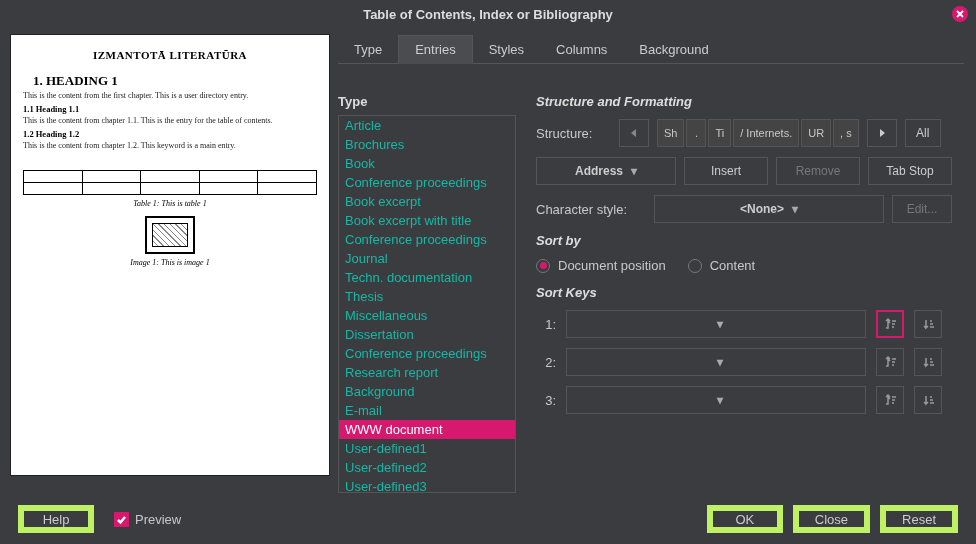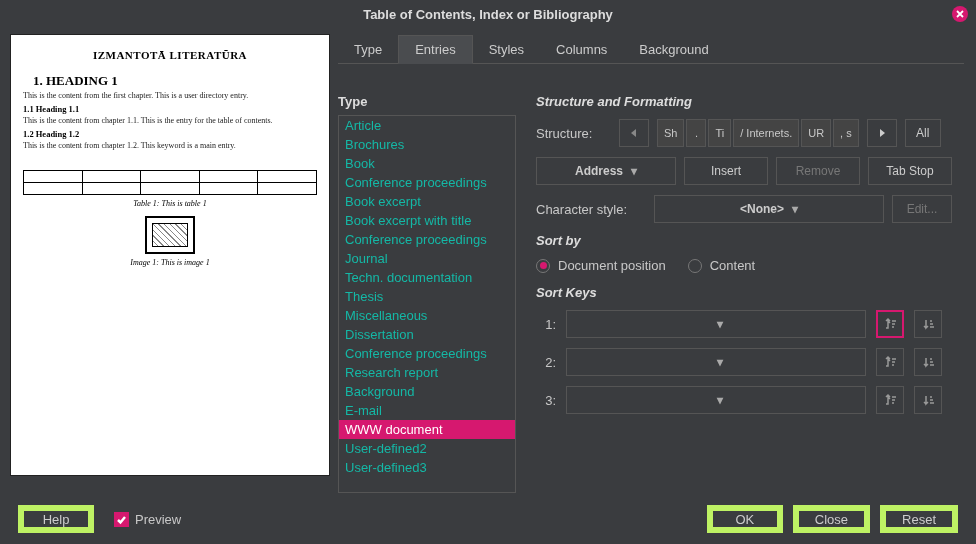--- a/index.html
+++ b/index.html
@@ -156,20 +156,21 @@
             <div class="item">Journal</div>
             <div class="item">Techn. documentation</div>
             <div class="item">Thesis</div>
             <div class="item">Miscellaneous</div>
             <div class="item">Dissertation</div>
             <div class="item">Conference proceedings</div>
             <div class="item">Research report</div>
             <div class="item">Background</div>
             <div class="item">E-mail</div>
             <div class="item selected">WWW document</div>
+            <div class="item">User-defined1</div>
             <div class="item">User-defined2</div>
             <div class="item">User-defined3</div>
           </div>
       </div>
       <div class="sf-col">
         <div class="sec-label">Structure and Formatting</div>
 
         <div class="row">
           <span class="lbl">Structure:</span>
           <div class="arrow-btn">

